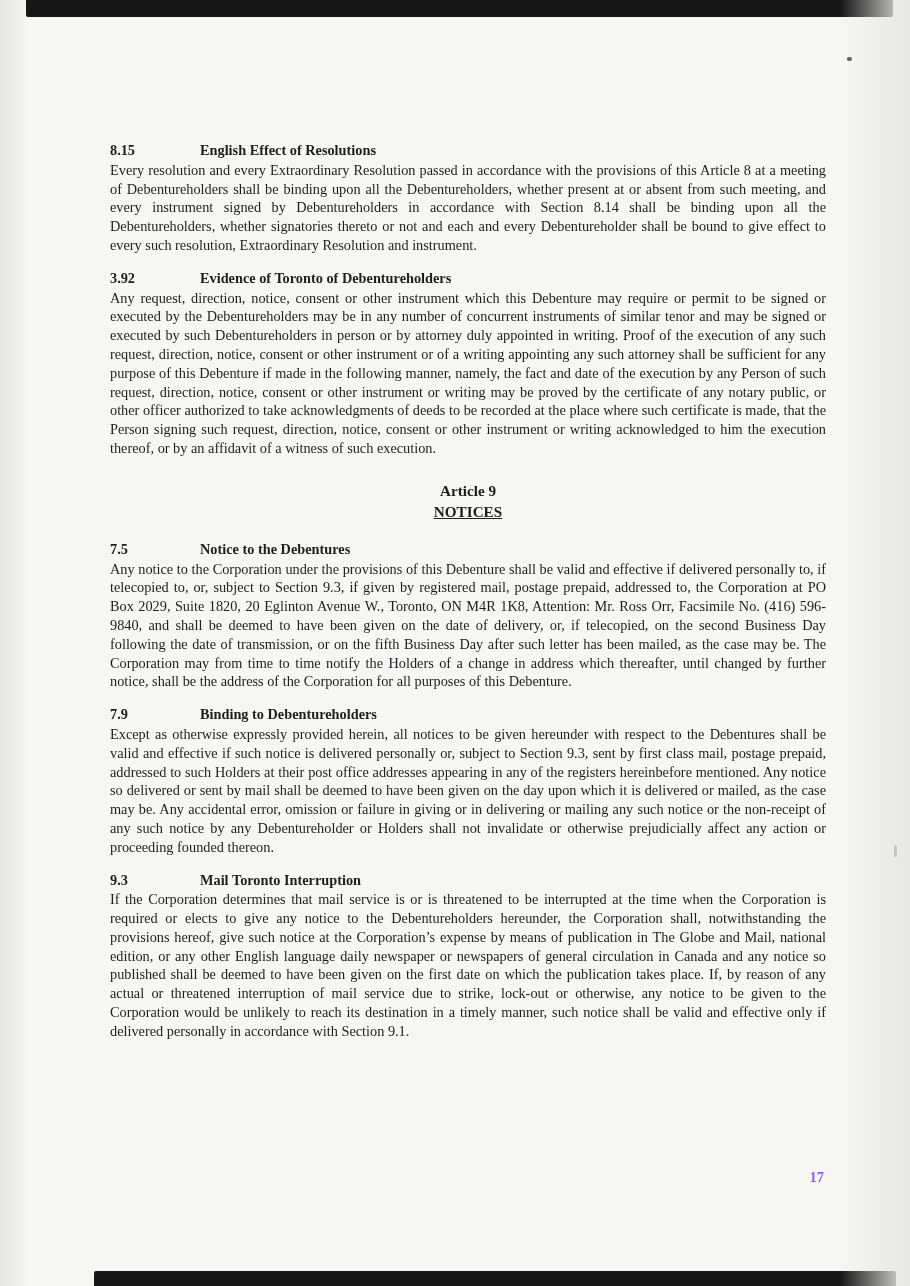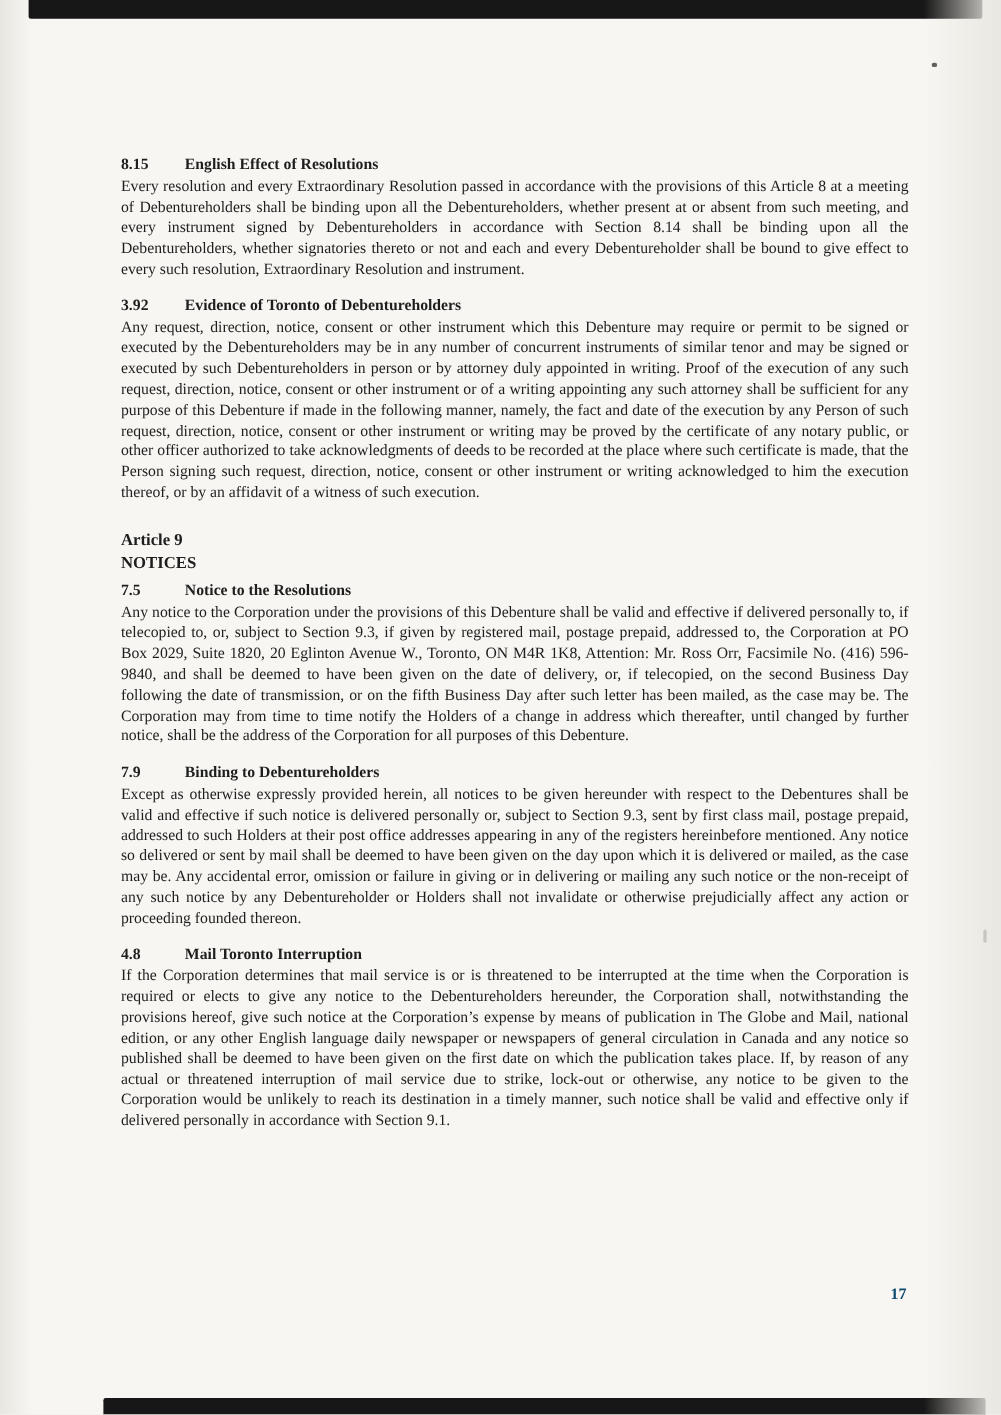--- a/index.html
+++ b/index.html
@@ -33,34 +33,34 @@
   .speck-2 { width: 3px; height: 12px; left: 894px; top: 845px; }
 
   .content {
     position: absolute;
     left: 110px; right: 84px; top: 141px;
     color: #1e1e1e;
     font-size: 14.3px;
     line-height: 18.8px;
   }
   .sec { margin: 0 0 14px 0; }
-  .sec-head { display: flex; font-weight: bold; }
+  .sec-head { display: flex; font-weight: bold; gap: 32px; }
   .sec-num { flex: 0 0 58px; }
   .sec-title { flex: 1; }
   .sec-body { margin: 1px 0 0 0; text-align: justify; }
 
-  .article-head { margin: 22px 0 6px 0; font-weight: bold; font-size: 15.2px; line-height: 21px; }
-  .article-sub { }
+  .article-head { margin: 22px 0 18px 0; font-weight: bold; font-size: 15.2px; line-height: 21px; text-align: center; }
+  .article-sub { text-decoration: underline; }
 
   .page-num {
     position: absolute;
     right: 86px; bottom: 100px;
     font-weight: bold;
     font-size: 14.5px;
-    color: #0c4a6e;
+    color: #8b5cf6;
   }
 </style>
 </head>
 <body>
 
 <div class="scan">
 
   <div class="bar bar-top"></div>
   <div class="bar bar-bottom"></div>
   <div class="speck speck-1"></div>
@@ -85,36 +85,36 @@
     </section>
 
     <div class="article-head">
       <div>Article 9</div>
       <div class="article-sub">NOTICES</div>
     </div>
 
     <section class="sec">
       <div class="sec-head">
         <span class="sec-num">7.5</span>
-        <span class="sec-title">Notice to the Resolutions</span>
+        <span class="sec-title">Notice to the Debentures</span>
       </div>
       <p class="sec-body">Any notice to the Corporation under the provisions of this Debenture shall be valid and effective if delivered personally to, if telecopied to, or, subject to Section 9.3, if given by registered mail, postage prepaid, addressed to, the Corporation at PO Box 2029, Suite 1820, 20 Eglinton Avenue W., Toronto, ON M4R 1K8, Attention:  Mr. Ross Orr, Facsimile No. (416) 596-9840, and shall be deemed to have been given on the date of delivery, or, if telecopied, on the second Business Day following the date of transmission, or on the fifth Business Day after such letter has been mailed, as the case may be. The Corporation may from time to time notify the Holders of a change in address which thereafter, until changed by further notice, shall be the address of the Corporation for all purposes of this Debenture.</p>
     </section>
 
     <section class="sec">
       <div class="sec-head">
         <span class="sec-num">7.9</span>
         <span class="sec-title">Binding to Debentureholders</span>
       </div>
       <p class="sec-body">Except as otherwise expressly provided herein, all notices to be given hereunder with respect to the Debentures shall be valid and effective if such notice is delivered personally or, subject to Section 9.3, sent by first class mail, postage prepaid, addressed to such Holders at their post office addresses appearing in any of the registers hereinbefore mentioned.  Any notice so delivered or sent by mail shall be deemed to have been given on the day upon which it is delivered or mailed, as the case may be.  Any accidental error, omission or failure in giving or in delivering or mailing any such notice or the non-receipt of any such notice by any Debentureholder or Holders shall not invalidate or otherwise prejudicially affect any action or proceeding founded thereon.</p>
     </section>
 
     <section class="sec">
       <div class="sec-head">
-        <span class="sec-num">4.8</span>
+        <span class="sec-num">9.3</span>
         <span class="sec-title">Mail Toronto Interruption</span>
       </div>
       <p class="sec-body">If the Corporation determines that mail service is or is threatened to be interrupted at the time when the Corporation is required or elects to give any notice to the Debentureholders hereunder, the Corporation shall, notwithstanding the provisions hereof, give such notice at the Corporation’s expense by means of publication in The Globe and Mail, national edition, or any other English language daily newspaper or newspapers of general circulation in Canada and any notice so published shall be deemed to have been given on the first date on which the publication takes place.  If, by reason of any actual or threatened interruption of mail service due to strike, lock-out or otherwise, any notice to be given to the Corporation would be unlikely to reach its destination in a timely manner, such notice shall be valid and effective only if delivered personally in accordance with Section 9.1.</p>
     </section>
 
   </div>
 
   <div class="page-num">17</div>
 
 </div>

